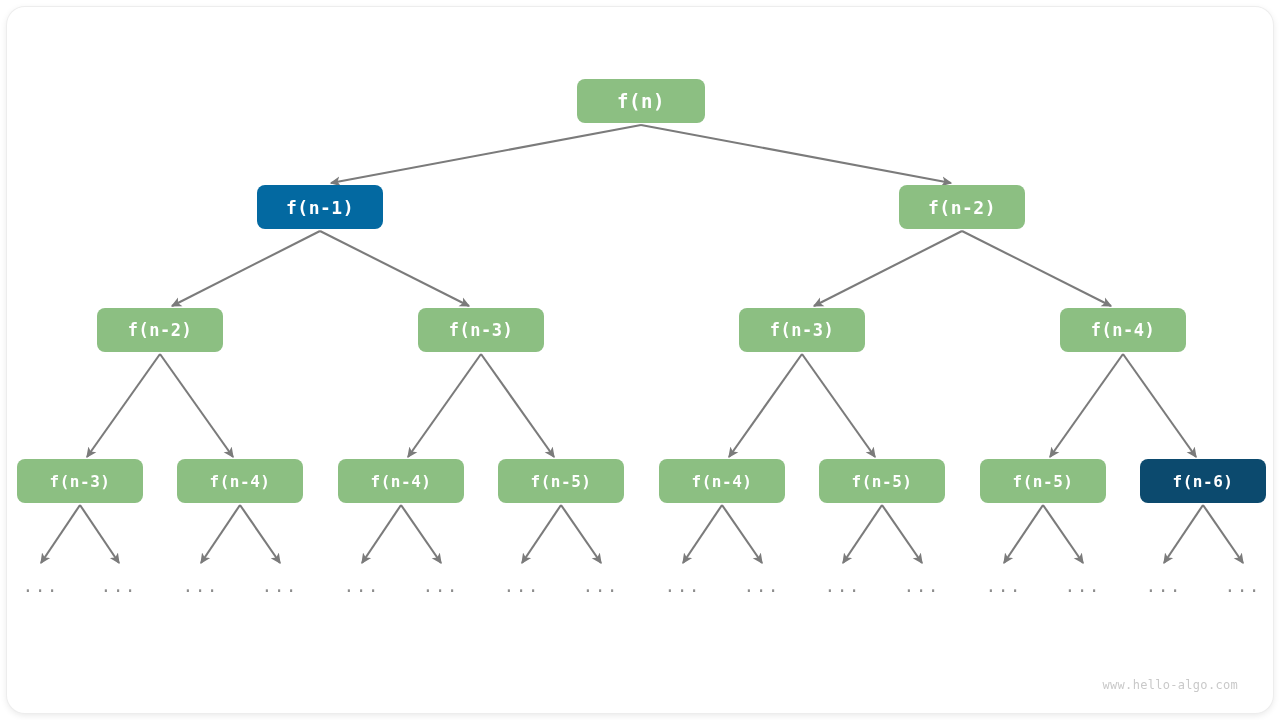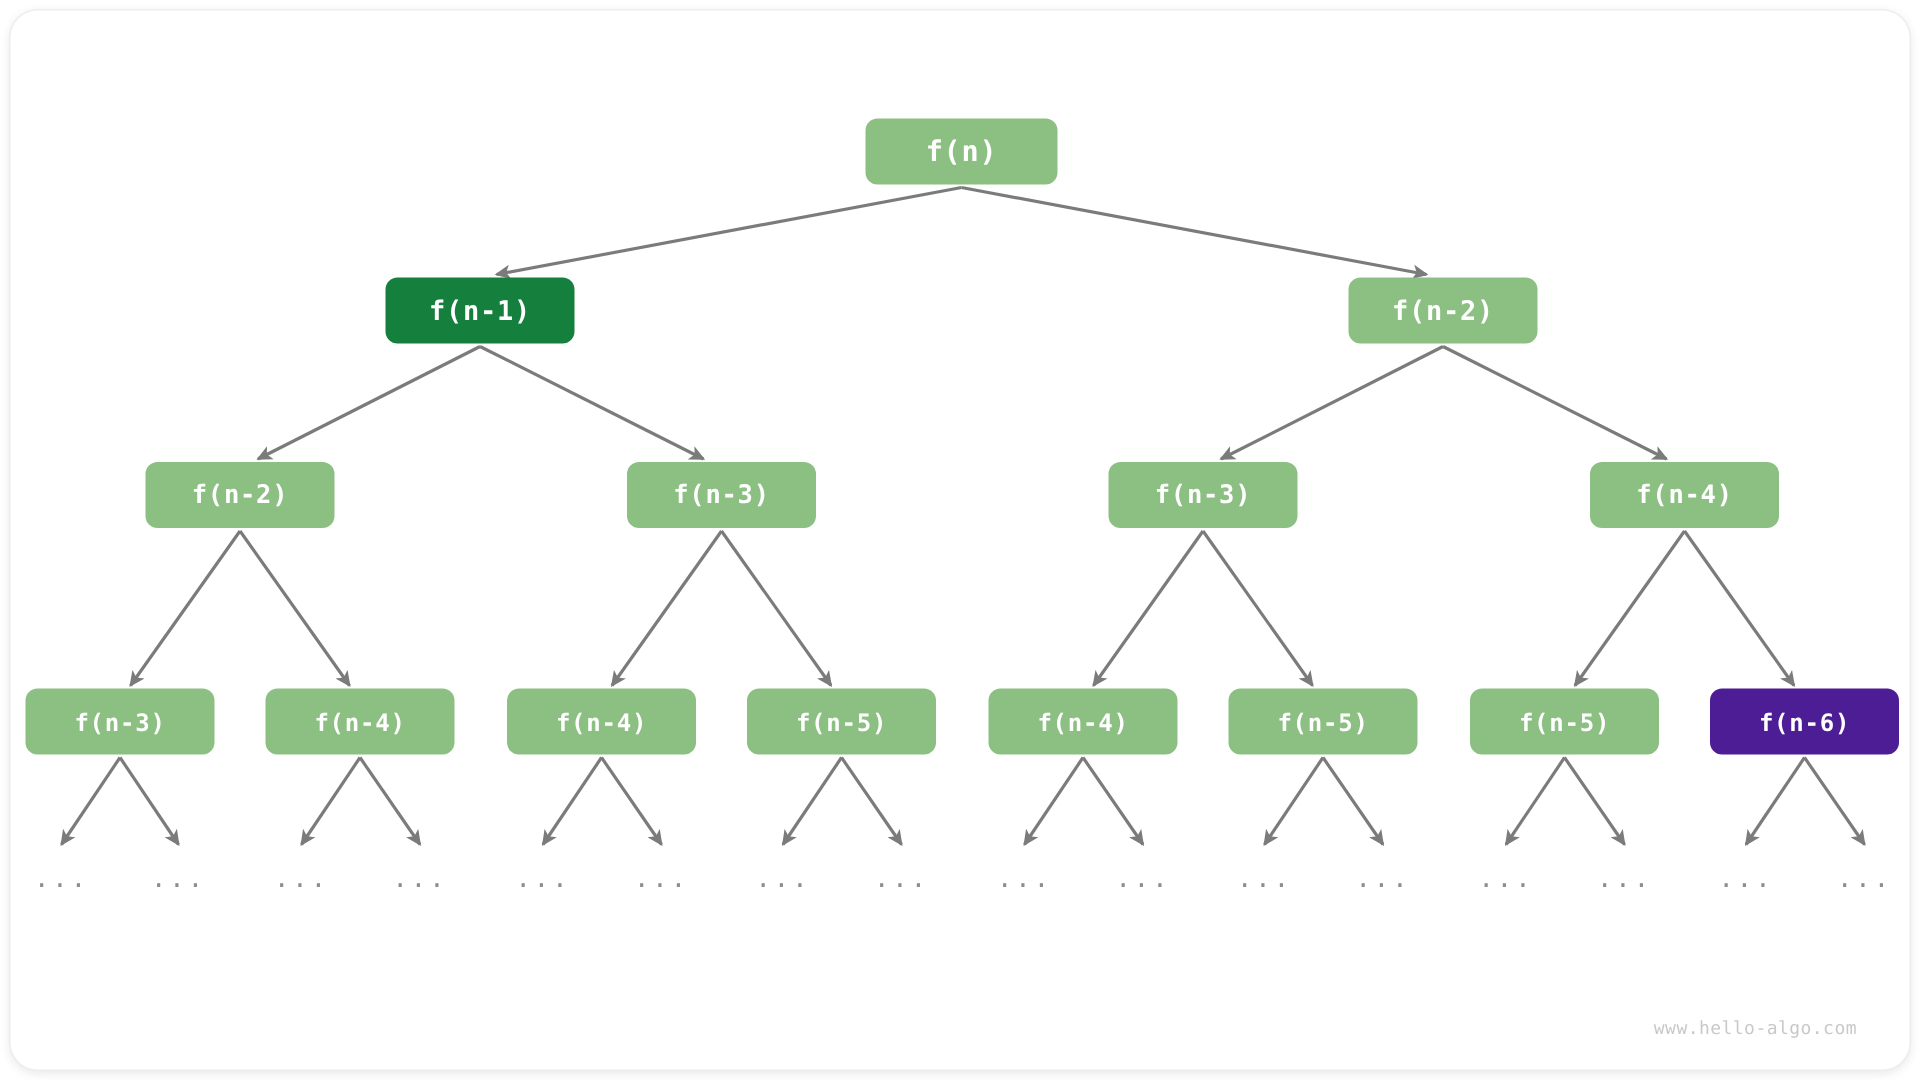--- a/index.html
+++ b/index.html
@@ -125,34 +125,34 @@
         <line x1="882" y1="505" x2="922" y2="563" stroke="#7b7b7b" stroke-width="2.1" marker-end="url(#arrowhead)"></line>
         <line x1="1043" y1="505" x2="1004" y2="563" stroke="#7b7b7b" stroke-width="2.1" marker-end="url(#arrowhead)"></line>
         <line x1="1043" y1="505" x2="1083" y2="563" stroke="#7b7b7b" stroke-width="2.1" marker-end="url(#arrowhead)"></line>
         <line x1="1203" y1="505" x2="1164" y2="563" stroke="#7b7b7b" stroke-width="2.1" marker-end="url(#arrowhead)"></line>
         <line x1="1203" y1="505" x2="1243" y2="563" stroke="#7b7b7b" stroke-width="2.1" marker-end="url(#arrowhead)"></line>
       </g>
   </svg>
 
   <div id="node-layer">
       <div class="node lvl0" style="left: 577px; top: 79px; width: 128px; height: 44px; background: rgb(140, 191, 130); color: rgb(255, 255, 255);">f(n)</div>
-      <div class="node lvl1" style="left: 257px; top: 185px; width: 126px; height: 44px; background: #15803d; color: rgb(255, 255, 255);">f(n-1)</div>
+      <div class="node lvl1" style="left: 257px; top: 185px; width: 126px; height: 44px; background: #0369a1; color: rgb(255, 255, 255);">f(n-1)</div>
       <div class="node lvl1" style="left: 899px; top: 185px; width: 126px; height: 44px; background: rgb(140, 191, 130); color: rgb(255, 255, 255);">f(n-2)</div>
       <div class="node lvl2" style="left: 97px; top: 308px; width: 126px; height: 44px; background: rgb(140, 191, 130); color: rgb(255, 255, 255);">f(n-2)</div>
       <div class="node lvl2" style="left: 418px; top: 308px; width: 126px; height: 44px; background: rgb(140, 191, 130); color: rgb(255, 255, 255);">f(n-3)</div>
       <div class="node lvl2" style="left: 739px; top: 308px; width: 126px; height: 44px; background: rgb(140, 191, 130); color: rgb(255, 255, 255);">f(n-3)</div>
       <div class="node lvl2" style="left: 1060px; top: 308px; width: 126px; height: 44px; background: rgb(140, 191, 130); color: rgb(255, 255, 255);">f(n-4)</div>
       <div class="node lvl3" style="left: 17px; top: 459px; width: 126px; height: 44px; background: rgb(140, 191, 130); color: rgb(255, 255, 255);">f(n-3)</div>
       <div class="node lvl3" style="left: 177px; top: 459px; width: 126px; height: 44px; background: rgb(140, 191, 130); color: rgb(255, 255, 255);">f(n-4)</div>
       <div class="node lvl3" style="left: 338px; top: 459px; width: 126px; height: 44px; background: rgb(140, 191, 130); color: rgb(255, 255, 255);">f(n-4)</div>
       <div class="node lvl3" style="left: 498px; top: 459px; width: 126px; height: 44px; background: rgb(140, 191, 130); color: rgb(255, 255, 255);">f(n-5)</div>
       <div class="node lvl3" style="left: 659px; top: 459px; width: 126px; height: 44px; background: rgb(140, 191, 130); color: rgb(255, 255, 255);">f(n-4)</div>
       <div class="node lvl3" style="left: 819px; top: 459px; width: 126px; height: 44px; background: rgb(140, 191, 130); color: rgb(255, 255, 255);">f(n-5)</div>
       <div class="node lvl3" style="left: 980px; top: 459px; width: 126px; height: 44px; background: rgb(140, 191, 130); color: rgb(255, 255, 255);">f(n-5)</div>
-      <div class="node lvl3" style="left: 1140px; top: 459px; width: 126px; height: 44px; background: #4c1d95; color: rgb(255, 255, 255);">f(n-6)</div>
+      <div class="node lvl3" style="left: 1140px; top: 459px; width: 126px; height: 44px; background: #0c4a6e; color: rgb(255, 255, 255);">f(n-6)</div>
     </div>
   <div id="ellipsis-layer">
       <div class="ellipsis" style="left: 41px; top: 586px; color: rgb(141, 141, 141);">...</div>
       <div class="ellipsis" style="left: 119px; top: 586px; color: rgb(141, 141, 141);">...</div>
       <div class="ellipsis" style="left: 201px; top: 586px; color: rgb(141, 141, 141);">...</div>
       <div class="ellipsis" style="left: 280px; top: 586px; color: rgb(141, 141, 141);">...</div>
       <div class="ellipsis" style="left: 362px; top: 586px; color: rgb(141, 141, 141);">...</div>
       <div class="ellipsis" style="left: 441px; top: 586px; color: rgb(141, 141, 141);">...</div>
       <div class="ellipsis" style="left: 522px; top: 586px; color: rgb(141, 141, 141);">...</div>
       <div class="ellipsis" style="left: 601px; top: 586px; color: rgb(141, 141, 141);">...</div>

